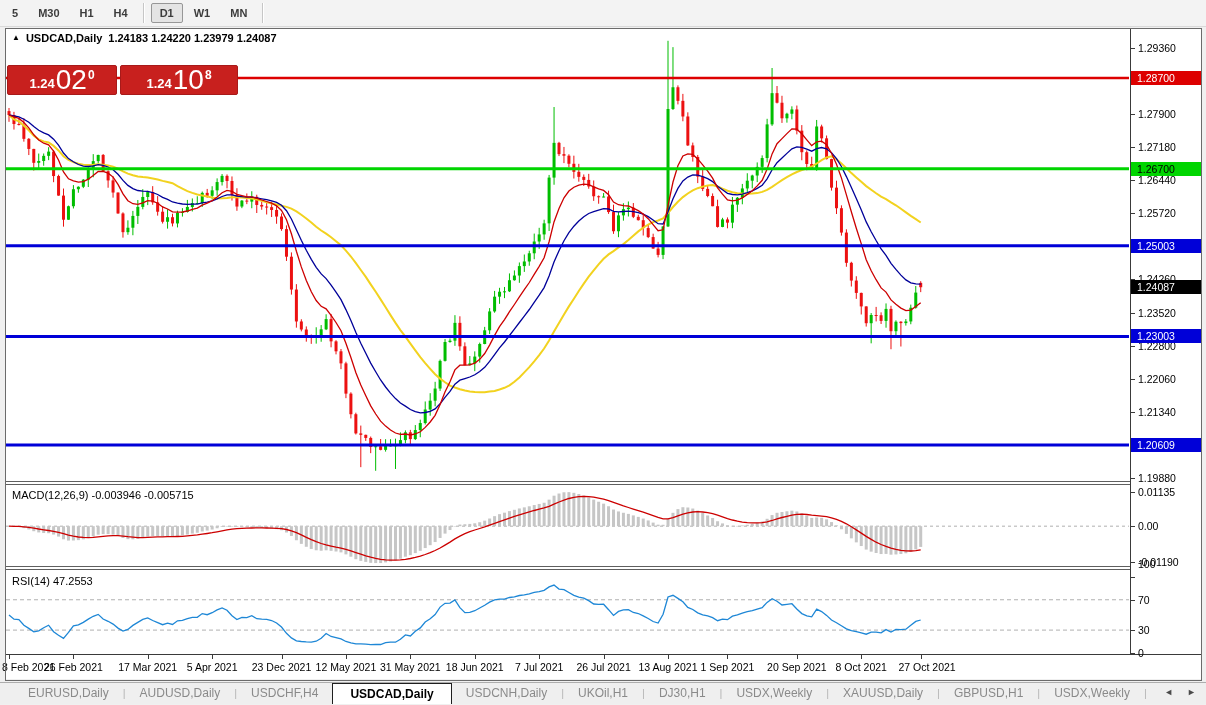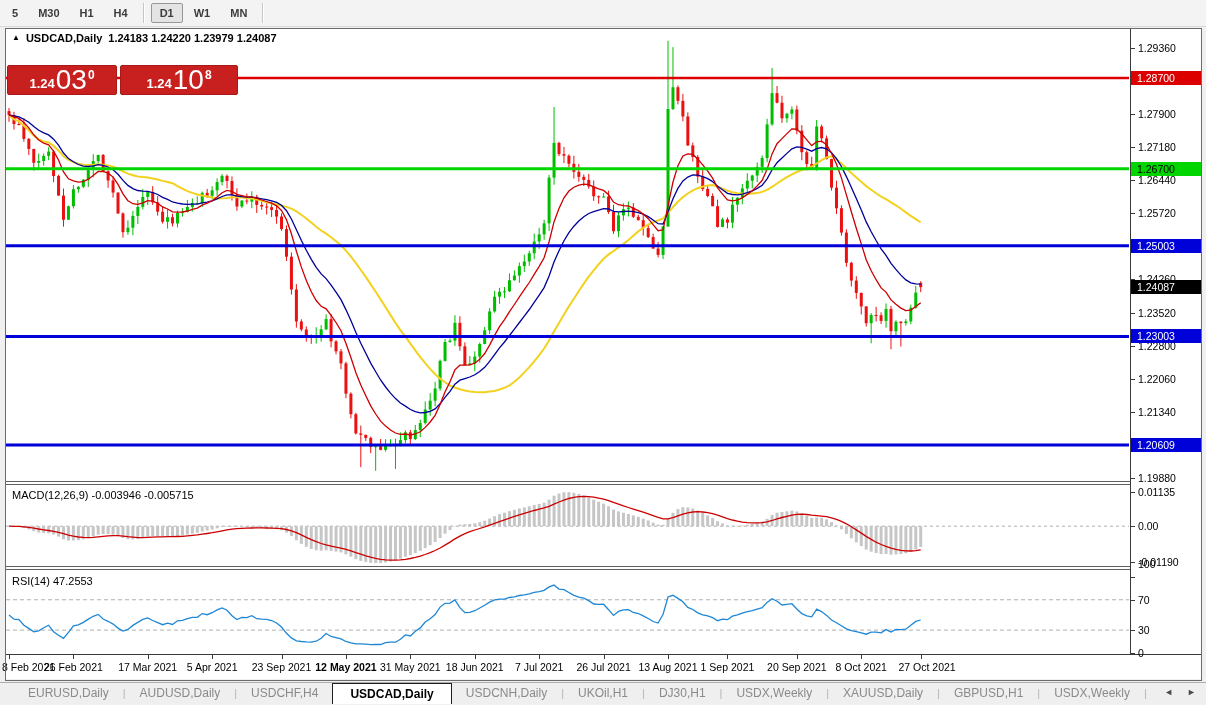--- a/index.html
+++ b/index.html
@@ -699,23 +699,23 @@
   <div id="date-layer">
       <div class="dtick" style="left: 9px;"></div>
       <div class="dlabel" style="text-align: left; left: 2px;">8 Feb 2021</div>
       <div class="dtick" style="left: 73.415px;"></div>
       <div class="dlabel" style="left: 38.415px;">26 Feb 2021</div>
       <div class="dtick" style="left: 147.74px;"></div>
       <div class="dlabel" style="left: 112.74px;">17 Mar 2021</div>
       <div class="dtick" style="left: 212.155px;"></div>
       <div class="dlabel" style="left: 177.155px;">5 Apr 2021</div>
       <div class="dtick" style="left: 281.525px;"></div>
-      <div class="dlabel" style="left: 246.525px;">23 Sep 2021</div>
+      <div class="dlabel" style="left: 246.525px;">23 Dec 2021</div>
       <div class="dtick" style="left: 345.94px;"></div>
-      <div class="dlabel" style="left: 310.94px; font-weight: bold;">12 May 2021</div>
+      <div class="dlabel" style="left: 310.94px;">12 May 2021</div>
       <div class="dtick" style="left: 410.355px;"></div>
       <div class="dlabel" style="left: 375.355px;">31 May 2021</div>
       <div class="dtick" style="left: 474.77px;"></div>
       <div class="dlabel" style="left: 439.77px;">18 Jun 2021</div>
       <div class="dtick" style="left: 539.185px;"></div>
       <div class="dlabel" style="left: 504.185px;">7 Jul 2021</div>
       <div class="dtick" style="left: 603.6px;"></div>
       <div class="dlabel" style="left: 568.6px;">26 Jul 2021</div>
       <div class="dtick" style="left: 668.015px;"></div>
       <div class="dlabel" style="left: 633.015px;">13 Aug 2021</div>
@@ -741,21 +741,21 @@
   </div>
   <div class="indlabel" style="left:12px;top:575px">
     <span>RSI(14)</span>
     <span>47.2553</span>
   </div>
 
   <div id="trade-panel">
     <div id="tp-row2">
       <div id="sell-price" class="pricebox">
         <span class="pp">1.24</span>
-        <span class="pb">03</span>
+        <span class="pb">02</span>
         <span class="ps">0</span>
       </div>
       <div id="buy-price" class="pricebox">
         <span class="pp">1.24</span>
         <span class="pb">10</span>
         <span class="ps">8</span>
       </div>
     </div>
   </div>
 

